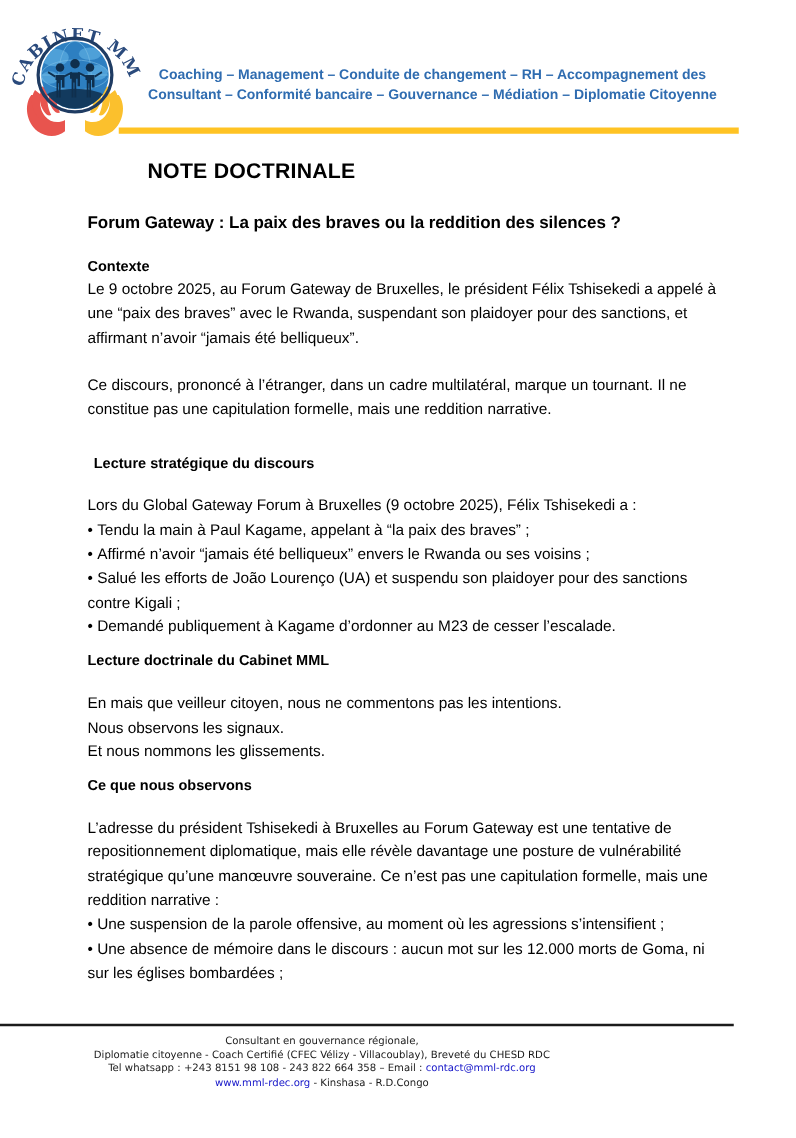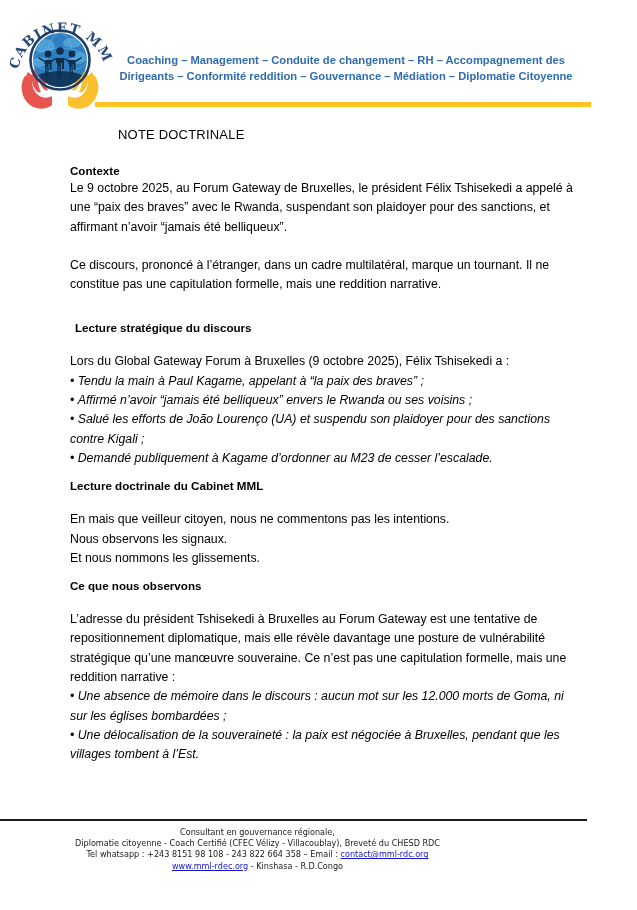--- a/index.html
+++ b/index.html
@@ -54,22 +54,22 @@
   
   .doc {
     position: absolute;
     left: 0;
     top: 118px;
     width: 637px;
   }
   .block { padding: 0 56px 0 70px; }
 
   .doc-kicker {
-    font-size: 13px;
-    font-weight: normal;
+    font-size: 17px;
+    font-weight: bold;
     letter-spacing: 0.2px;
     margin: 9px 0 0 0;
     padding-left: 48px;
   }
   .doc-title {
     font-size: 13.6px;
     font-weight: bold;
     margin: 23px 0 0 0;
     letter-spacing: -0.05px;
   }
@@ -87,21 +87,20 @@
     margin: 0;
   }
   p.body-text.gap-sm { margin-top: 2px; }
   p.body-text.gap-md { margin-top: 18px; }
   p.body-text.gap-lg { margin-top: 19px; }
 
   ul.bullets {
     list-style: none;
     margin: 0;
     padding: 0;
-    font-style: italic;
   }
   ul.bullets li {
     font-size: 12.3px;
     line-height: 19.3px;
     margin: 0;
     padding: 0;
     text-indent: 0;
   }
   ul.bullets li::before {
     content: "\2022\00a0";
@@ -123,21 +122,20 @@
   .footer-text {
     text-align: center;
     font-size: 8.1px;
     line-height: 11.3px;
     color: #1a1a1a;
     padding: 6px 40px 0 40px;
     font-family: "DejaVu Sans", sans-serif;
   }
   .footer-text .link {
     color: #1414c8;
-    text-decoration: underline;
   }
   .footer-spacer { height: 38px; }
 </style>
 </head>
 <body>
 
 <div class="header">
 
   <div class="logo">
     <svg viewBox="0 0 108 104" xmlns="http://www.w3.org/2000/svg">
@@ -194,30 +192,31 @@
         <path d="M62.4,50 L69.6,50 L69.6,60 L67.6,60 L67.6,54 L66.8,54 L66.8,68 L65.4,68 L65.4,56.5 L64.8,56.5 L64.8,68 L63.4,68 L63.4,54 L62.4,54 Z"></path>
 
         <path d="M44.6,50.5 L51.2,47.4 L51.8,48.8 L45.2,51.9 Z"></path>
         <path d="M56.8,47.4 L63.4,50.5 L62.8,51.9 L56.2,48.8 Z"></path>
         <path d="M38.6,50.6 L32.8,47 L32.1,48.3 L37.9,52 Z"></path>
         <path d="M69.4,50.6 L75.2,47 L75.9,48.3 L70.1,52 Z"></path>
       </g>
     </svg>
   </div>
 
-  <div class="tagline">Coaching – Management – Conduite de changement – RH – Accompagnement des Dirigeants – Conformité reddition – Gouvernance – Médiation – Diplomatie Citoyenne</div>
+  <div class="tagline">Coaching – Management – Conduite de changement – RH – Accompagnement des Consultant – Conformité bancaire – Gouvernance – Médiation – Diplomatie Citoyenne</div>
 
   <div class="gold-rule"></div>
 </div>
 
 <div class="doc">
 
   <div class="block">
     <div class="doc-kicker">NOTE DOCTRINALE</div>
 
+    <div class="doc-title">Forum Gateway : La paix des braves ou la reddition des silences ?</div>
 
     <div class="sec-head">Contexte</div>
     <p class="body-text gap-sm">Le 9 octobre 2025, au Forum Gateway de Bruxelles, le président Félix Tshisekedi a appelé à une “paix des braves” avec le Rwanda, suspendant son plaidoyer pour des sanctions, et affirmant n’avoir “jamais été belliqueux”.</p>
     <p class="body-text gap-lg">Ce discours, prononcé à l’étranger, dans un cadre multilatéral, marque un tournant. Il ne constitue pas une capitulation formelle, mais une reddition narrative.</p>
 
     <div class="sec-head indented">Lecture stratégique du discours</div>
     <p class="body-text gap-md">Lors du Global Gateway Forum à Bruxelles (9 octobre 2025), Félix Tshisekedi a :</p>
     <ul class="bullets">
       <li>Tendu la main à Paul Kagame, appelant à “la paix des braves” ;</li>
       <li>Affirmé n’avoir “jamais été belliqueux” envers le Rwanda ou ses voisins ;</li>
@@ -226,22 +225,22 @@
     </ul>
 
     <div class="sec-head tight">Lecture doctrinale du Cabinet MML</div>
     <p class="body-text gap-md">En mais que veilleur citoyen, nous ne commentons pas les intentions.</p>
     <p class="body-text">Nous observons les signaux.</p>
     <p class="body-text">Et nous nommons les glissements.</p>
 
     <div class="sec-head tight">Ce que nous observons</div>
     <p class="body-text gap-md">L’adresse du président Tshisekedi à Bruxelles au Forum Gateway est une tentative de repositionnement diplomatique, mais elle révèle davantage une posture de vulnérabilité stratégique qu’une manœuvre souveraine. Ce n’est pas une capitulation formelle, mais une reddition narrative :</p>
     <ul class="bullets">
+      <li>Une suspension de la parole offensive, au moment où les agressions s’intensifient ;</li>
       <li>Une absence de mémoire dans le discours : aucun mot sur les 12.000 morts de Goma, ni sur les églises bombardées ;</li>
-      <li>Une délocalisation de la souveraineté : la paix est négociée à Bruxelles, pendant que les villages tombent à l’Est.</li>
     </ul>
   </div>
 </div>
 
 <div class="footer">
   <div class="footer-rule"></div>
   <div class="footer-text">
     <div>Consultant en gouvernance régionale,</div>
     <div>Diplomatie citoyenne - Coach Certifié (CFEC Vélizy - Villacoublay), Breveté du CHESD RDC</div>
     <div><span>Tel whatsapp : +243 8151 98 108 - 243 822 664 358 – Email : </span><span class="link">contact@mml-rdc.org</span></div>

